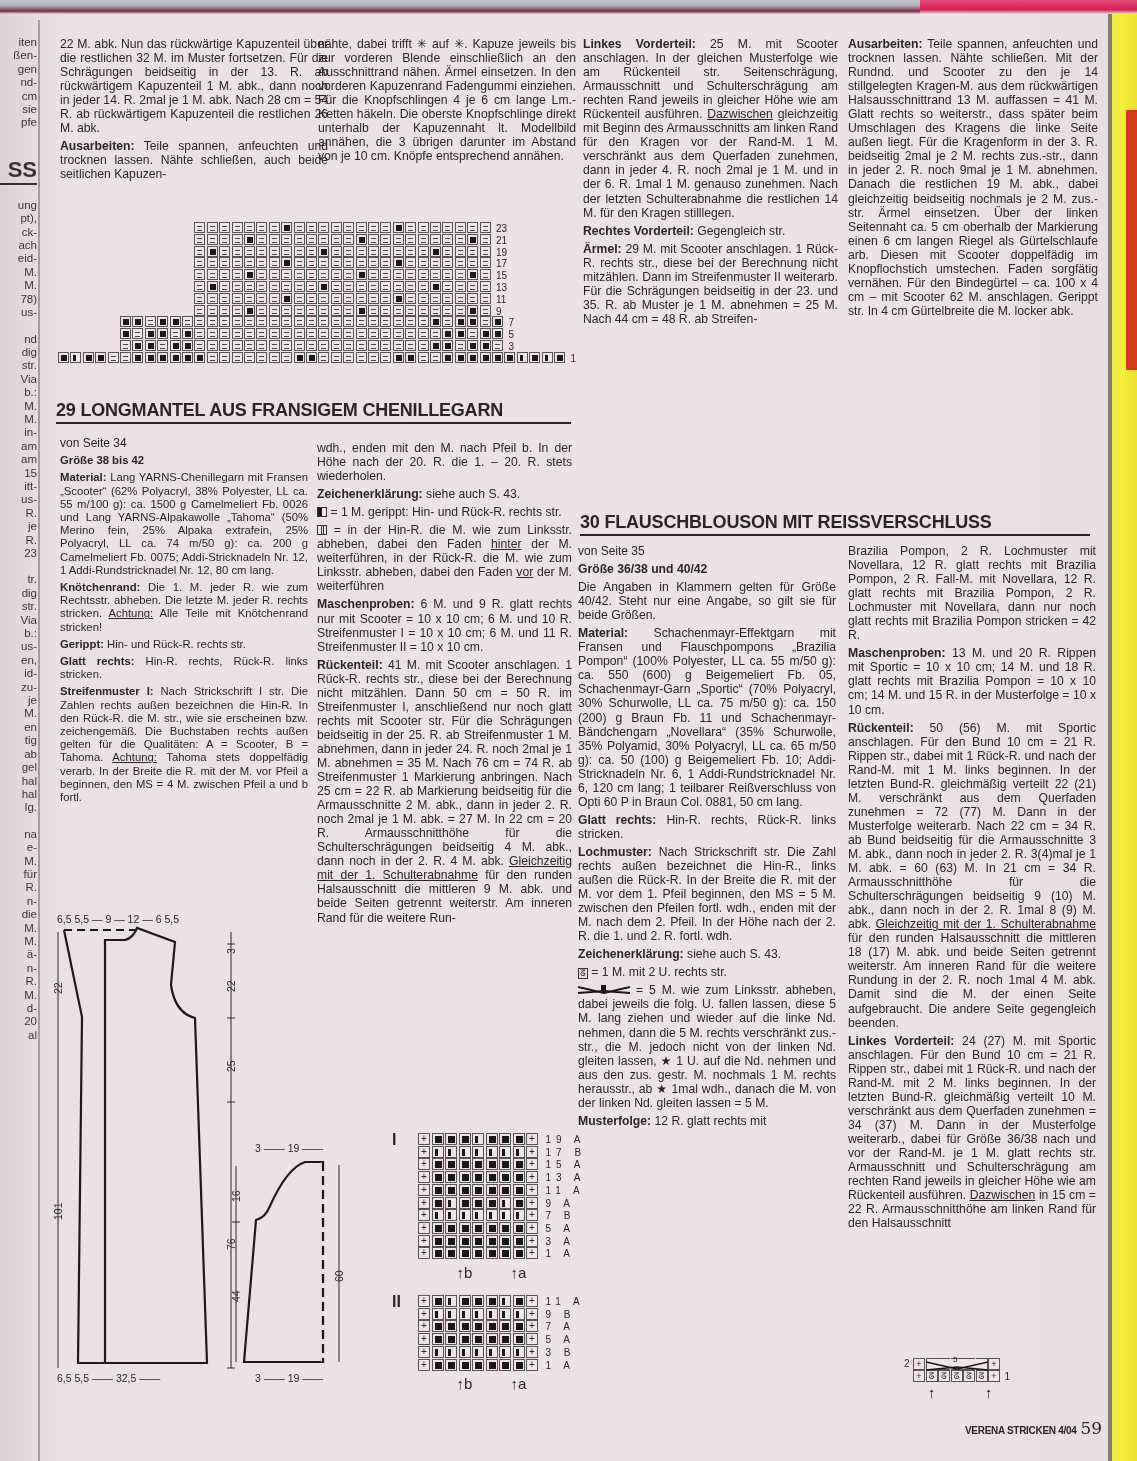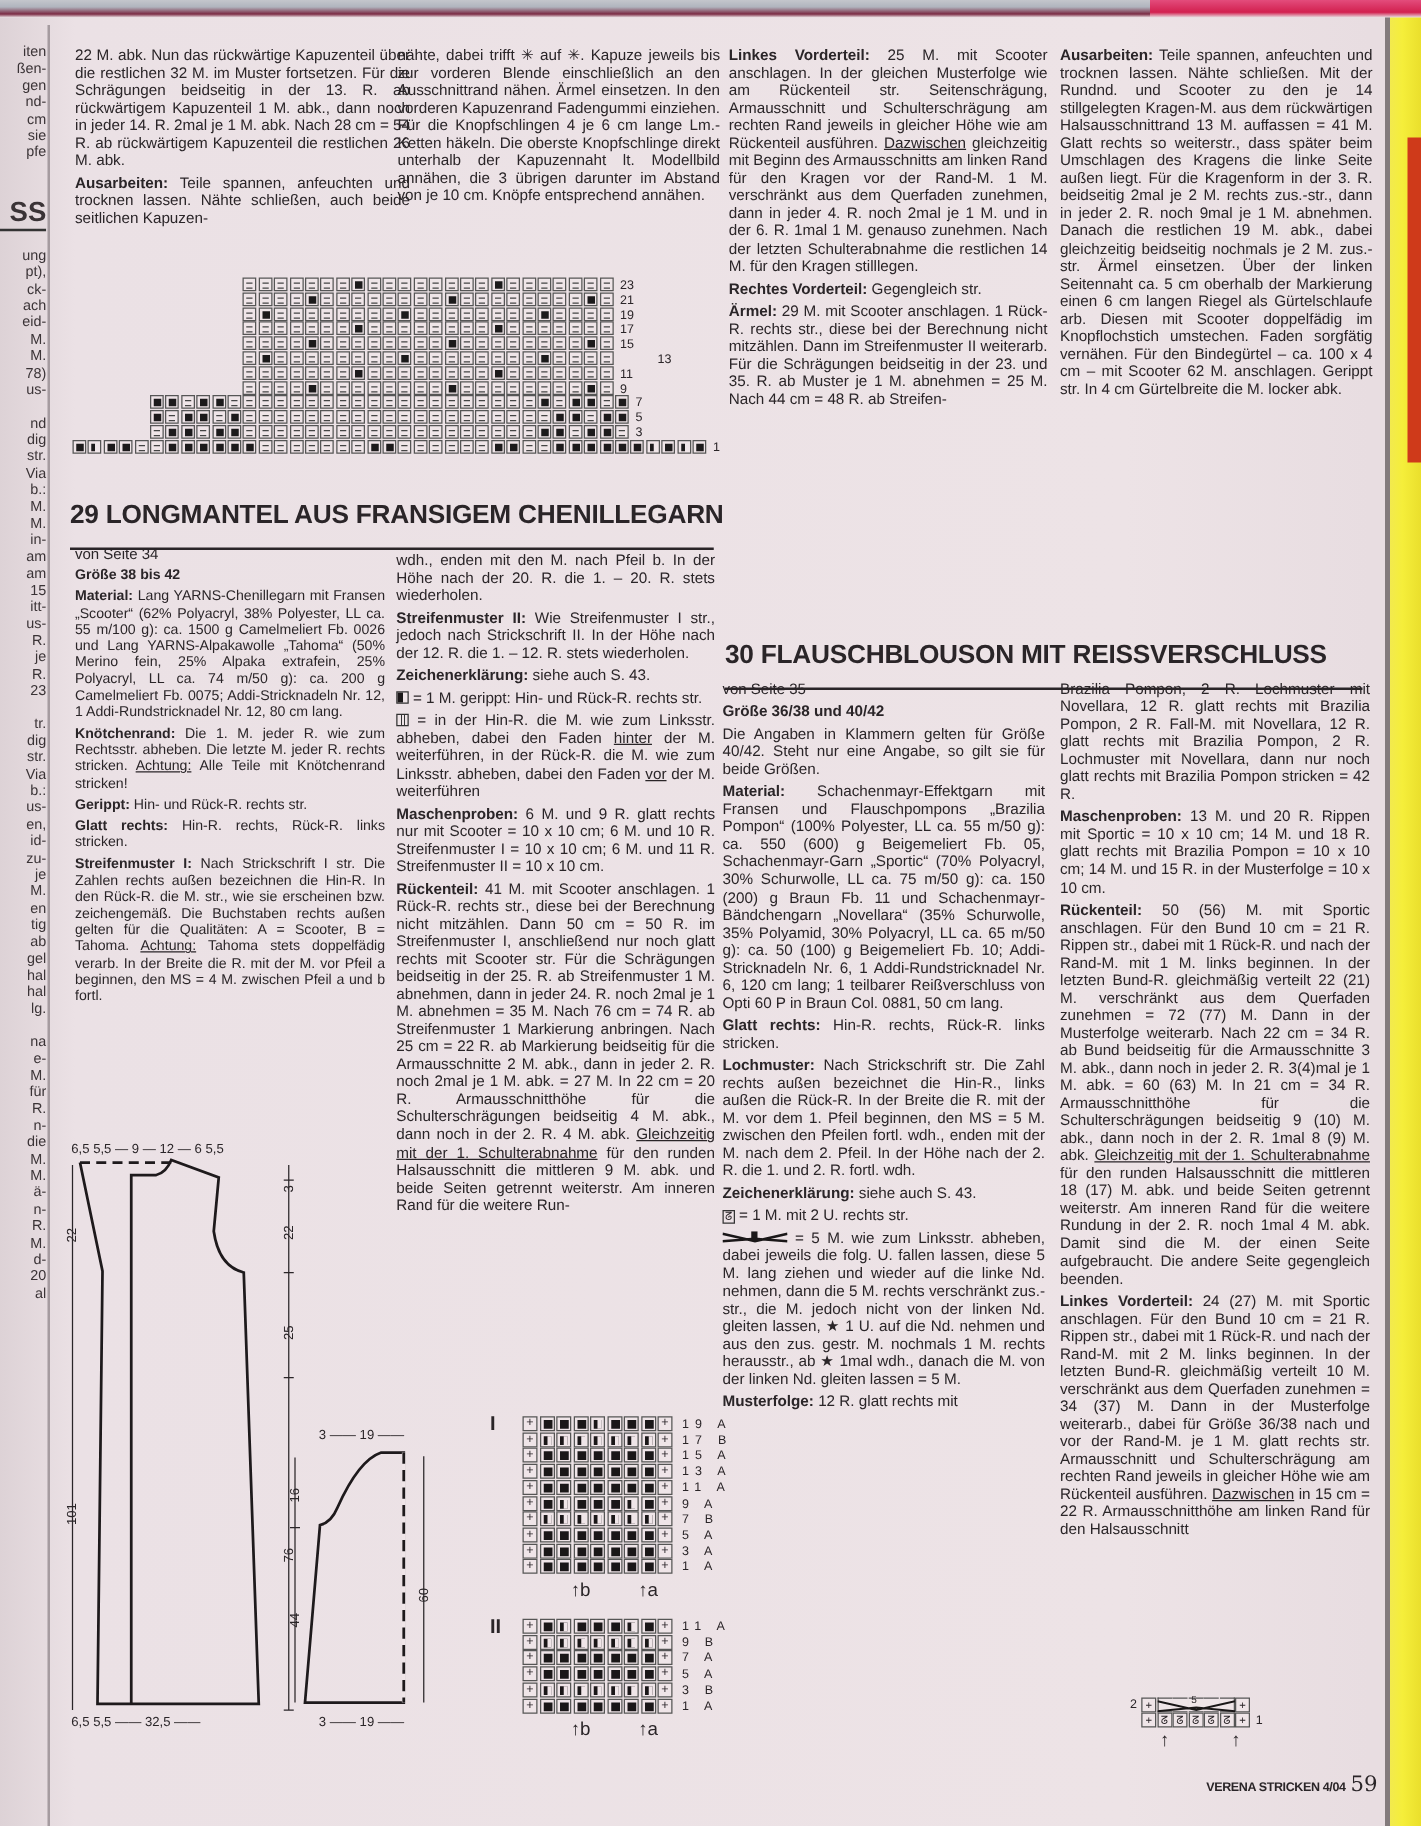--- a/index.html
+++ b/index.html
@@ -53,22 +53,22 @@
   .col p { margin-bottom: 4px; }
   .col b { font-weight: bold; }
   .u { text-decoration: underline; }
 
   .c1 { left: 60px; top: 37px; width: 268px; }
   .c2 { left: 318px; top: 37px; width: 258px; }
   .c3 { left: 583px; top: 37px; width: 255px; }
   .c4 { left: 848px; top: 37px; width: 250px; }
 
   .heading {
-    position: absolute; font-weight: bold; font-size: 21px; letter-spacing: -0.2px;
-    border-bottom: 2px solid #2a2528; padding-bottom: 14px; white-space: nowrap;
+    position: absolute; font-weight: bold; font-size: 18px; letter-spacing: -0.2px;
+    border-bottom: 2px solid #2a2528; padding-bottom: 1px; white-space: nowrap;
   }
   .h29 { left: 56px; top: 400px; width: 515px; }
   .h30 { left: 580px; top: 512px; width: 510px; }
 
   .c5 { left: 60px; top: 437px; width: 248px; font-size: 11.3px; line-height: 13.2px; }
   .c6 { left: 317px; top: 441px; width: 255px; }
   .c7 { left: 578px; top: 544px; width: 258px; }
   .c8 { left: 848px; top: 544px; width: 248px; }
 
   .smallline { font-size: 12px; margin-bottom: 4px !important; }
@@ -346,21 +346,21 @@
       <div class="cell k" style="left: 310px; top: 59px;"></div>
       <div class="cell k" style="left: 322.4px; top: 59px;"></div>
       <div class="cell k" style="left: 334.8px; top: 59px;"></div>
       <div class="cell k" style="left: 347.2px; top: 59px;"></div>
       <div class="cell k" style="left: 359.6px; top: 59px;"></div>
       <div class="cell d" style="left: 372px; top: 59px;"></div>
       <div class="cell k" style="left: 384.4px; top: 59px;"></div>
       <div class="cell k" style="left: 396.8px; top: 59px;"></div>
       <div class="cell k" style="left: 409.2px; top: 59px;"></div>
       <div class="cell k" style="left: 421.6px; top: 59px;"></div>
-      <div class="rowno" style="left: 438px; top: 60px; margin-left: 30px;">13</div>
+      <div class="rowno" style="left: 438px; top: 60px;">13</div>
       <div class="cell k" style="left: 136.4px; top: 70.8px;"></div>
       <div class="cell k" style="left: 148.8px; top: 70.8px;"></div>
       <div class="cell k" style="left: 161.2px; top: 70.8px;"></div>
       <div class="cell k" style="left: 173.6px; top: 70.8px;"></div>
       <div class="cell k" style="left: 186px; top: 70.8px;"></div>
       <div class="cell k" style="left: 198.4px; top: 70.8px;"></div>
       <div class="cell k" style="left: 210.8px; top: 70.8px;"></div>
       <div class="cell d" style="left: 223.2px; top: 70.8px;"></div>
       <div class="cell k" style="left: 235.6px; top: 70.8px;"></div>
       <div class="cell k" style="left: 248px; top: 70.8px;"></div>
@@ -549,21 +549,20 @@
     <p class="smallline">von Seite 34</p>
     <p><b>Größe 38 bis 42</b></p>
     <p><b>Material:</b><span> Lang YARNS-Chenillegarn mit Fransen „Scooter“ (62% Polyacryl, 38% Polyester, LL ca. 55 m/100 g): ca. 1500 g Camelmeliert Fb. 0026 und Lang YARNS-Alpakawolle „Tahoma“ (50% Merino fein, 25% Alpaka extrafein, 25% Polyacryl, LL ca. 74 m/50 g): ca. 200 g Camelmeliert Fb. 0075; Addi-Stricknadeln Nr. 12, 1 Addi-Rundstricknadel Nr. 12, 80 cm lang.</span></p>
     <p><b>Knötchenrand:</b><span> Die 1. M. jeder R. wie zum Rechtsstr. abheben. Die letzte M. jeder R. rechts stricken. </span><span class="u">Achtung:</span><span> Alle Teile mit Knötchenrand stricken!</span></p>
     <p><b>Gerippt:</b><span> Hin- und Rück-R. rechts str.</span></p>
     <p><b>Glatt rechts:</b><span> Hin-R. rechts, Rück-R. links stricken.</span></p>
     <p><b>Streifenmuster I:</b><span> Nach Strickschrift I str. Die Zahlen rechts außen bezeichnen die Hin-R. In den Rück-R. die M. str., wie sie erscheinen bzw. zeichengemäß. Die Buchstaben rechts außen gelten für die Qualitäten: A = Scooter, B = Tahoma. </span><span class="u">Achtung:</span><span> Tahoma stets doppelfädig verarb. In der Breite die R. mit der M. vor Pfeil a beginnen, den MS = 4 M. zwischen Pfeil a und b fortl.</span></p>
   </div>
   <div class="col c6">
     <p>wdh., enden mit den M. nach Pfeil b. In der Höhe nach der 20. R. die 1. – 20. R. stets wiederholen.</p>
-    <p><b>Streifenmuster II:</b><span> Wie Streifenmuster I str., jedoch nach Strickschrift II. In der Höhe nach der 12. R. die 1. – 12. R. stets wiederholen.</span></p>
     <p><b>Zeichenerklärung:</b><span> siehe auch S. 43.</span></p>
     <p><span style="display:inline-block;width:10px;height:10px;border:1px solid #333;background:linear-gradient(90deg,#1a1718 55%,#efe5e8 55%);vertical-align:-1px;"></span><span> = 1 M. gerippt: Hin- und Rück-R. rechts str.</span></p>
     <p><span style="display:inline-block;width:10px;height:10px;border:1px solid #333;background:linear-gradient(90deg,#efe5e8 35%,#333 35%,#333 45%,#efe5e8 45%,#efe5e8 60%,#333 60%,#333 70%,#efe5e8 70%);vertical-align:-1px;"></span><span> = in der Hin-R. die M. wie zum Linksstr. abheben, dabei den Faden </span><span class="u">hinter</span><span> der M. weiterführen, in der Rück-R. die M. wie zum Linksstr. abheben, dabei den Faden </span><span class="u">vor</span><span> der M. weiterführen</span></p>
     <p><b>Maschenproben:</b><span> 6 M. und 9 R. glatt rechts nur mit Scooter = 10 x 10 cm; 6 M. und 10 R. Streifenmuster I = 10 x 10 cm; 6 M. und 11 R. Streifenmuster II = 10 x 10 cm.</span></p>
     <p><b>Rückenteil:</b><span> 41 M. mit Scooter anschlagen. 1 Rück-R. rechts str., diese bei der Berechnung nicht mitzählen. Dann 50 cm = 50 R. im Streifenmuster I, anschließend nur noch glatt rechts mit Scooter str. Für die Schrägungen beidseitig in der 25. R. ab Streifenmuster 1 M. abnehmen, dann in jeder 24. R. noch 2mal je 1 M. abnehmen = 35 M. Nach 76 cm = 74 R. ab Streifenmuster 1 Markierung anbringen. Nach 25 cm = 22 R. ab Markierung beidseitig für die Armausschnitte 2 M. abk., dann in jeder 2. R. noch 2mal je 1 M. abk. = 27 M. In 22 cm = 20 R. Armausschnitthöhe für die Schulterschrägungen beidseitig 4 M. abk., dann noch in der 2. R. 4 M. abk. </span><span class="u">Gleichzeitig mit der 1. Schulterabnahme</span><span> für den runden Halsausschnitt die mittleren 9 M. abk. und beide Seiten getrennt weiterstr. Am inneren Rand für die weitere Run-</span></p>
   </div>
 
   <div class="schematic">
     <svg width="330" height="480" viewBox="0 0 330 480" style="position:absolute;left:0;top:0;">
 

